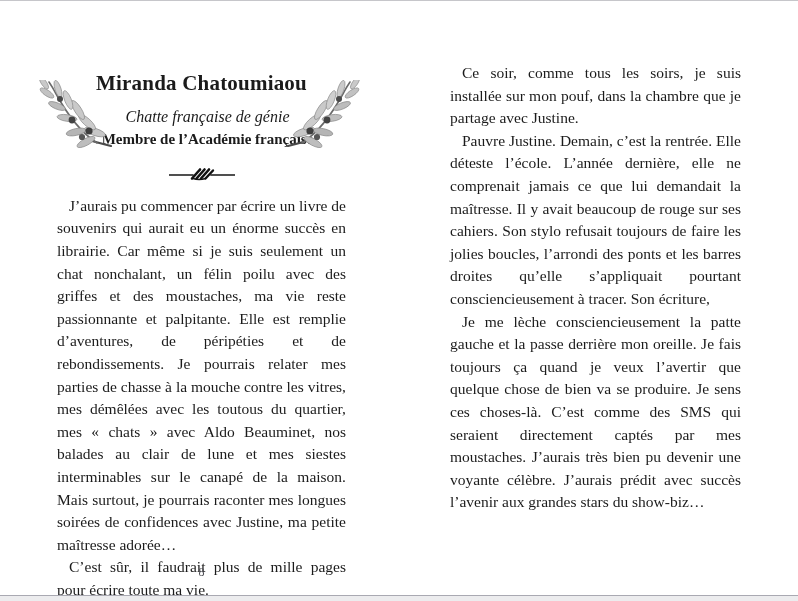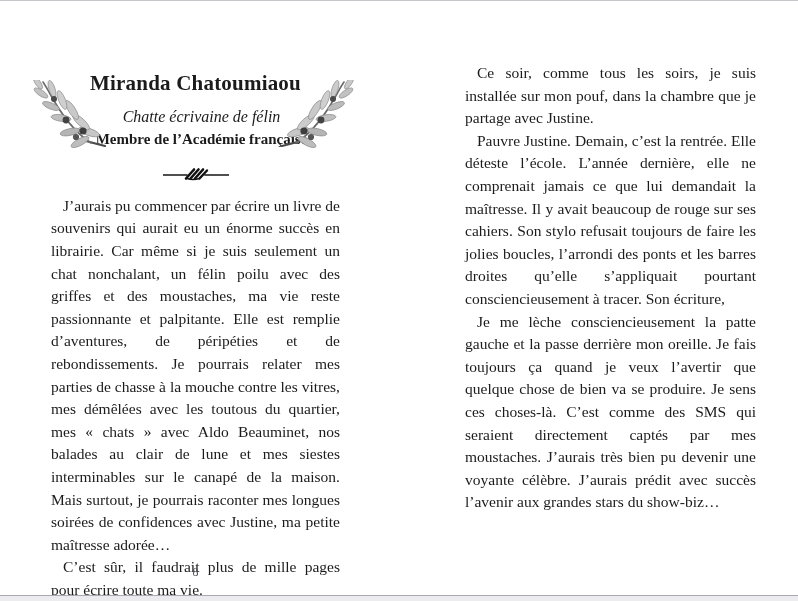--- a/index.html
+++ b/index.html
@@ -20,22 +20,22 @@
     background:#ececee;border-top:1px solid #a9a9b2;
   }
   .col{
     position:absolute;
     font-size:15.5px;
     line-height:22.6px;
     text-align:justify;
     hyphens:auto;
     -webkit-hyphens:auto;
   }
-  .col-left{left:51px;top:0;width:289px;}
-  .col-right{left:465px;top:62px;width:291px;}
+  .col-left{left:57px;top:0;width:289px;}
+  .col-right{left:450px;top:62px;width:291px;}
   .col p{margin:0;text-indent:12px;}
 
   
   .book-header{
     position:relative;
     margin-top:72px;
     text-align:center;
     text-indent:0;
   }
   .book-title{
@@ -115,21 +115,21 @@
 
 <div class="col col-left">
   <div class="book-header">
     <svg class="ornament ornament-left" viewBox="0 0 82 88">
       <use href="#olive-branch"></use>
     </svg>
     <svg class="ornament ornament-right" viewBox="0 0 82 88">
       <use href="#olive-branch"></use>
     </svg>
     <h1 class="book-title">Miranda Chatoumiaou</h1>
-    <p class="book-subtitle">Chatte écrivaine de félin</p>
+    <p class="book-subtitle">Chatte française de génie</p>
     <p class="book-membership">Membre de l’Académie française</p>
   </div>
 
   <svg class="divider" viewBox="0 0 66 16">
     <path d="M0,9 H24" stroke="#161616" stroke-width="1.7" stroke-linecap="round"></path>
     <path d="M42,9 H66" stroke="#161616" stroke-width="1.7" stroke-linecap="round"></path>
     <path d="M23,12.5 L31,3.5" stroke="#111" stroke-width="2.6" stroke-linecap="round"></path>
     <path d="M27.5,12.5 L35.5,3.5" stroke="#111" stroke-width="2.6" stroke-linecap="round"></path>
     <path d="M32,12.5 L40,3.5" stroke="#111" stroke-width="2.6" stroke-linecap="round"></path>
     <path d="M36.5,12.5 L44,4.5" stroke="#111" stroke-width="2.4" stroke-linecap="round"></path>

